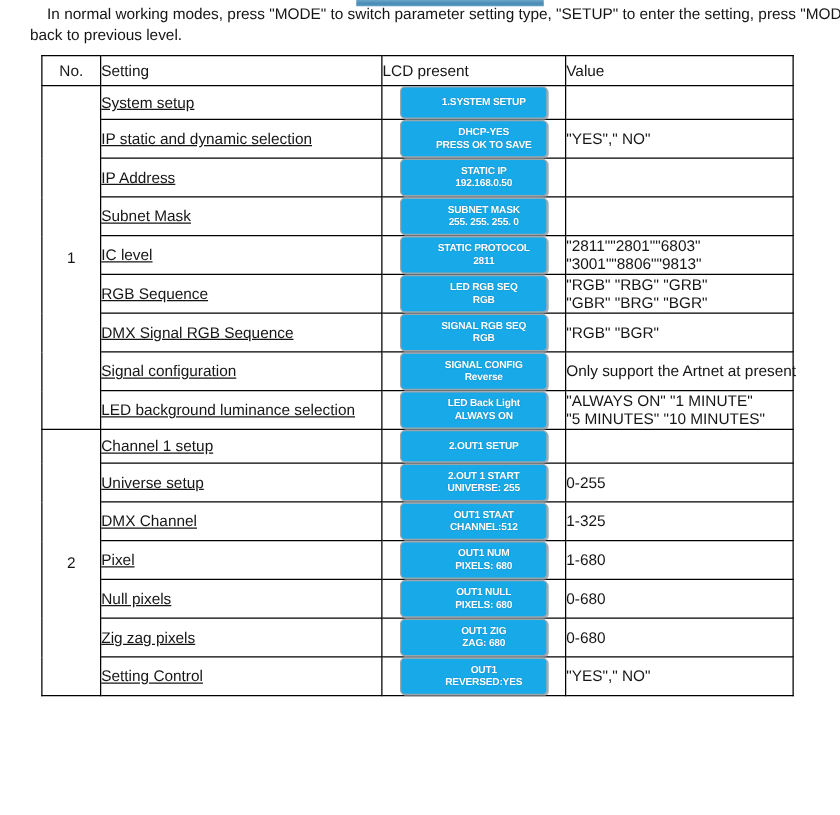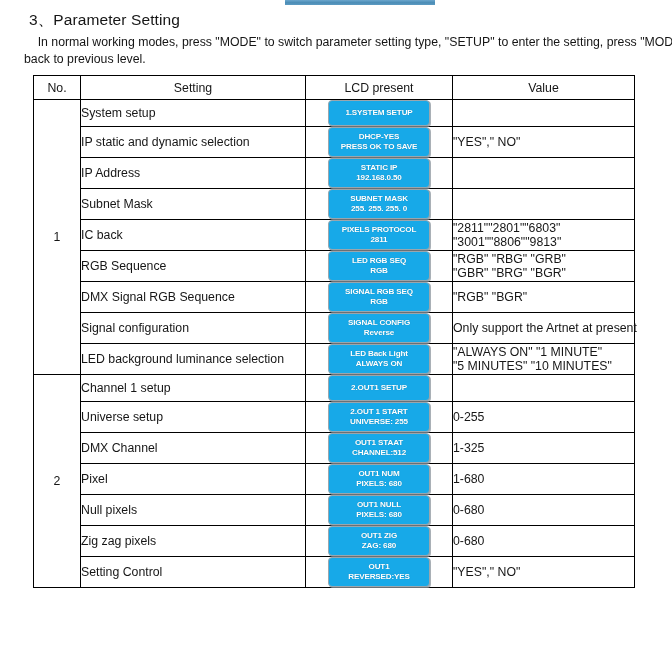--- a/index.html
+++ b/index.html
@@ -75,29 +75,30 @@
   col.c-value   { width: 182px; }
 
   thead th {
     height: 23px;
     text-align: left;
     margin-top: 38px;
   }
   th.h-no       { text-align: center; font-size: 13.2px; }
   th.h-setting,
   th.h-lcd,
-  th.h-value    { padding-left: 9px; font-size: 12.6px; text-align: center; }
+  th.h-value    { padding-left: 9px; font-size: 12.6px; }
 
   td.no-cell {
     text-align: center;
     font-size: 13px;
   }
   td.setting-cell {
     padding-left: 9px;
     font-size: 12.4px;
+    text-decoration: underline;
   }
   td.lcd-cell {
     text-align: center;
     padding: 4px 0;
   }
   td.value-cell {
     padding-left: 8px;
     font-size: 12.2px;
     line-height: 14.5px;
     white-space: nowrap;
@@ -109,36 +110,35 @@
     display: inline-block;
     background: #17a9e8;
     border: 1px solid #9aa6ad;
     border-radius: 4px;
     box-shadow: 1px 1px 0 rgba(140,150,158,0.75);
     color: #ffffff;
     font-size: 8.1px;
     font-weight: bold;
     line-height: 10px;
     letter-spacing: -0.15px;
-    padding: 4px 0 4px 0;
+    padding: 4px 0 4px 16px;
     width: 100px;
     text-align: center;
     text-shadow: 0 0 1px rgba(0,0,0,0.25);
   }
   .lcd .l2 { display: block; text-align: center; }
-  .lcd.one-line { padding: 7px 0 7px 0; }
+  .lcd.one-line { padding: 7px 0 7px 16px; }
 </style>
 </head>
 <body>
 
 <div class="top-bar-clip"></div>
 
 <div class="page">
 
-  <h1 class="section-title">3、Parameter Setting</h1>
 
   <p class="intro">    In normal working modes, press "MODE" to switch parameter setting type, "SETUP" to enter the setting, press "MODE" to back to previous level.</p>
 
   <table class="param-table">
     <colgroup>
       <col class="c-no">
         <col class="c-setting">
         <col class="c-lcd">
         <col class="c-value">
     </colgroup>
@@ -202,24 +202,24 @@
             <span class="l2">255. 255. 255. 0</span>
           </span>
         </td>
         <td class="value-cell">
           <span class="vline"></span>
           <span class="vline"></span>
         </td>
       </tr>
 
       <tr>
-        <td class="setting-cell">IC back</td>
-        <td class="lcd-cell">
-          <span class="lcd">
-            <span>PIXELS PROTOCOL</span>
+        <td class="setting-cell">IC level</td>
+        <td class="lcd-cell">
+          <span class="lcd">
+            <span>STATIC PROTOCOL</span>
             <span class="l2">2811</span>
           </span>
         </td>
         <td class="value-cell">
           <span class="vline">"2811""2801""6803"</span>
           <span class="vline">"3001""8806""9813"</span>
         </td>
       </tr>
 
       <tr>

